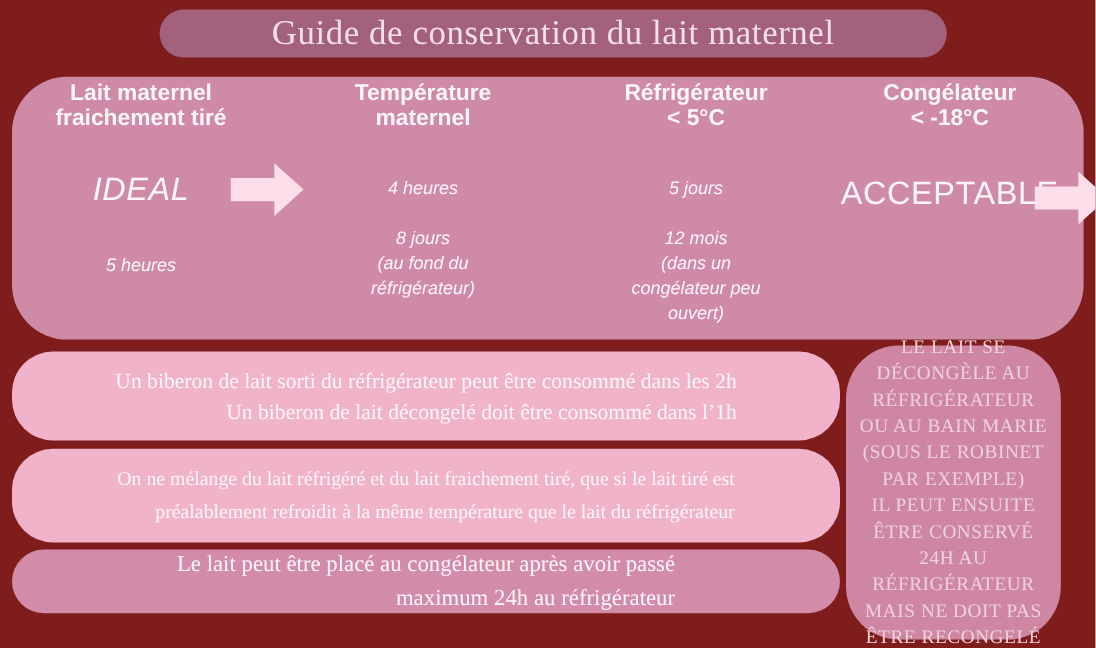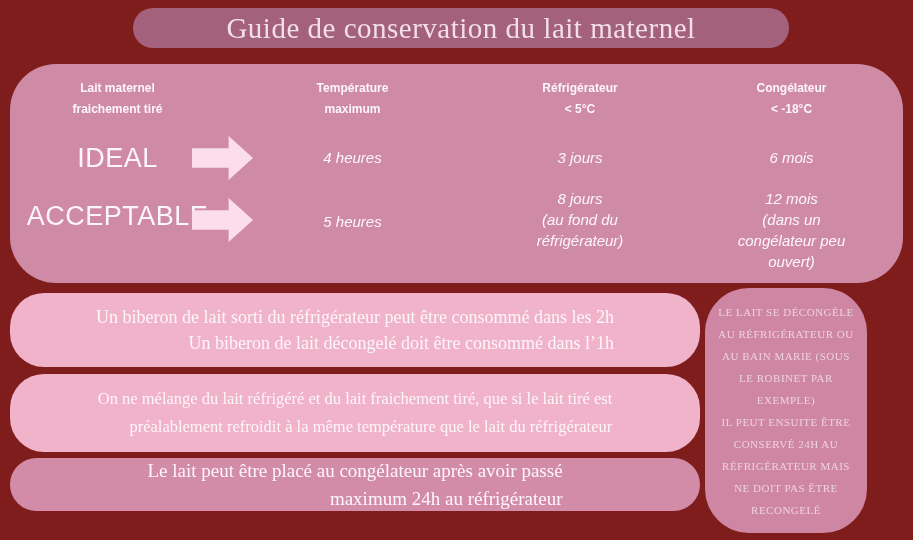--- a/index.html
+++ b/index.html
@@ -26,37 +26,37 @@
   .table{
     position:absolute;left:10px;top:64px;width:893px;height:219px;
     background:var(--table-bg,#cf8aa5);
     border-radius:46px;
     display:grid;
     grid-template-columns:215px 255px 200px 223px;
     grid-template-rows:66px 55px 98px;
   }
   .cell{display:flex;justify-content:center;color:var(--text-white,#fdf6f9);}
   .colhead{
-    align-items:flex-start;padding-top:14px;
-    font-weight:bold;font-size:12px;line-height:21px;
+    align-items:flex-start;padding-top:3px;
+    font-weight:bold;font-size:19px;line-height:21px;
     text-align:center;white-space:pre-line;
   }
   .val{
     font-style:italic;font-size:15px;line-height:21px;
     text-align:center;white-space:pre-line;
   }
   .r1.val{align-items:center;}
   .r2.val{align-items:flex-start;padding-top:3px;}
   .r2.val.vmid{padding-top:26px;}
   .rowlabel{position:relative;align-items:flex-start;}
   .biglabel{
     font-size:27px;font-weight:300;letter-spacing:.5px;line-height:40px;
     color:var(--text-white,#fdf6f9);
   }
-  .r1 .biglabel{margin-top:8px;}
+  .r1 .biglabel{margin-top:8px;font-style:italic;}
   .r2 .biglabel{margin-top:11px;}
   .arrow{
     position:absolute;left:182px;width:61px;height:44px;
     background:var(--arrow,#fbdeea);
     clip-path:polygon(0% 28%,60% 28%,60% 0%,100% 50%,60% 100%,60% 72%,0% 72%);
   }
   .r1 .arrow{top:6px;}
   .r2 .arrow{top:13px;}
   
   .note{
@@ -66,59 +66,58 @@
     text-align:right;
     font-family:"Liberation Serif","DejaVu Serif",serif;
     color:var(--text-white,#fdf6f9);
     white-space:pre-line;
   }
   .note-1{top:293px;height:74px;background:var(--note-light-bg,#f0b3ca);font-size:18px;line-height:26px;}
   .note-2{top:374px;height:78px;background:var(--note-light-bg,#f0b3ca);font-size:16.5px;line-height:28px;}
   .note-3{top:458px;height:53px;background:var(--note-dark-bg,#d28ca7);font-size:19px;line-height:28px;}
   
   .side-note{
-    position:absolute;left:705px;top:288px;width:162px;height:245px;
+    position:absolute;left:705px;top:288px;width:179px;height:245px;
     background:var(--side-bg,#cf86a2);
     border-radius:44px;
     display:flex;flex-direction:column;align-items:center;justify-content:center;
     padding:6px 10px;box-sizing:border-box;
     text-align:center;
     font-family:"Liberation Serif","DejaVu Serif",serif;
-    font-size:11px;line-height:22px;letter-spacing:.5px;
+    font-size:16px;line-height:22px;letter-spacing:.5px;
     color:var(--side-text,#eed2dd);
     text-transform:uppercase;
   }
 </style>
 </head>
 <body>
 
 <div class="page">
 
   <div class="title-pill">
     <span>Guide de conservation du lait maternel</span>
   </div>
 
   <div class="table">
 
     <div class="cell colhead">Lait maternel
 fraichement tiré</div>
     <div class="cell colhead">Température
-maximum</div>
+maternel</div>
     <div class="cell colhead">Réfrigérateur
 &lt; 5°C</div>
     <div class="cell colhead">Congélateur
 &lt; -18°C</div>
 
     <div class="cell rowlabel r1">
       <span class="biglabel">IDEAL</span>
       <span class="arrow"></span>
     </div>
     <div class="cell val r1">4 heures</div>
-    <div class="cell val r1">3 jours</div>
-    <div class="cell val r1">6 mois</div>
+    <div class="cell val r1">5 jours</div>
 
     <div class="cell rowlabel r2">
       <span class="biglabel">ACCEPTABLE</span>
       <span class="arrow"></span>
     </div>
     <div class="cell val r2 vmid">5 heures</div>
     <div class="cell val r2">8 jours
 (au fond du
 réfrigérateur)</div>
     <div class="cell val r2">12 mois

